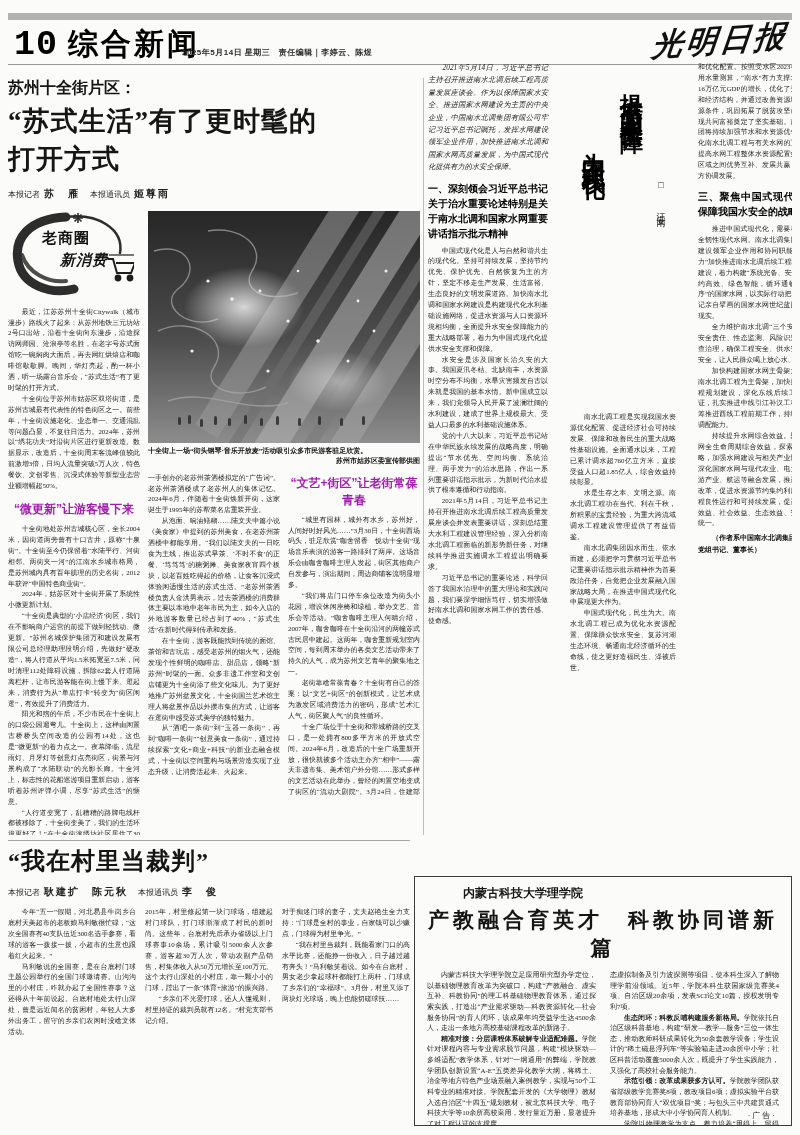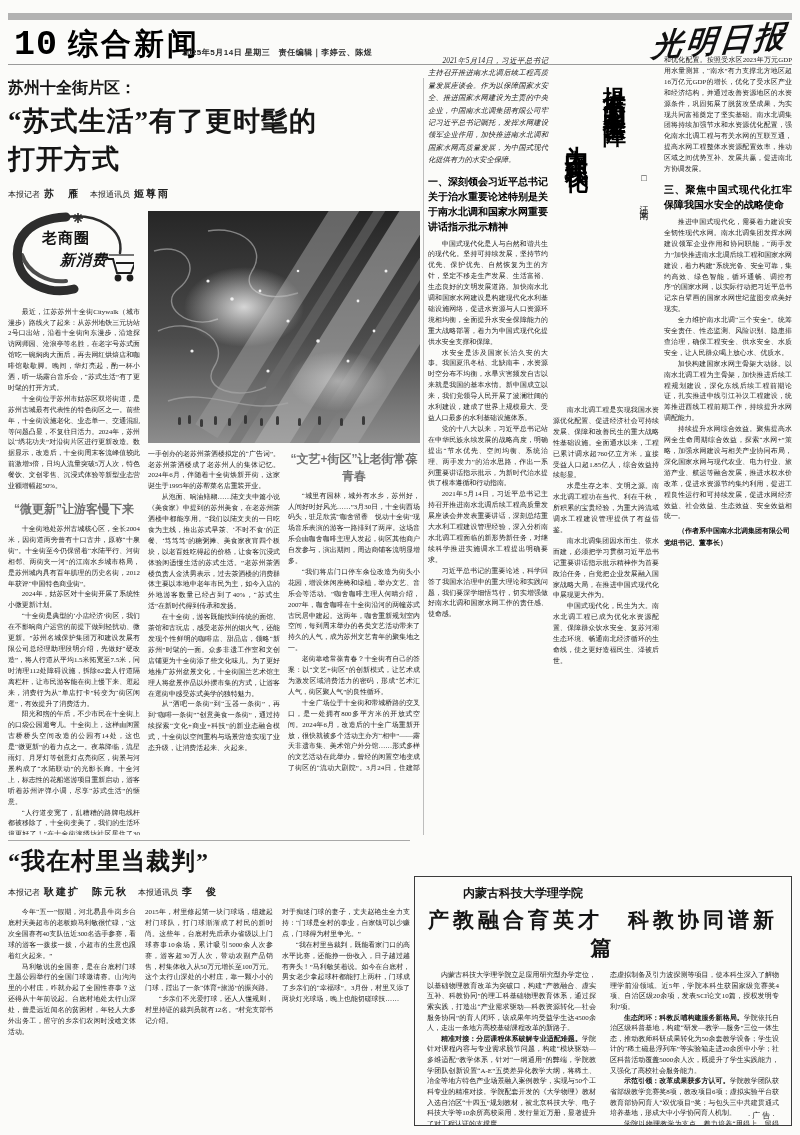--- a/index.html
+++ b/index.html
@@ -16,21 +16,21 @@
   .section{font-size:30px;font-weight:900;letter-spacing:3px;margin-left:10px;vertical-align:bottom;}
   .dateline{left:182px;top:47px;font-size:8px;font-weight:700;color:#2b2b2b;letter-spacing:.5px;
     font-family:"Liberation Sans","DejaVu Sans",sans-serif;}
   .masthead{right:12px;top:20px;font-size:31px;font-weight:900;font-style:italic;
     transform:rotate(-4deg) skewX(-10deg);letter-spacing:3px;color:#111;}
   .header-rule{left:8px;right:8px;top:64px;height:1px;background:#9a9a9a;}
   
   .bodytxt p{font-size:6.9px;line-height:1.58;text-align:justify;text-indent:2em;margin:0;color:#1c1c1c;}
   .bodytxt p.noindent{text-indent:0;}
   .subhead{font-family:"Liberation Sans","DejaVu Sans",sans-serif;font-weight:700;font-size:12px;
-    text-align:center;margin:9px 0 6px;color:#737373;}
+    text-align:center;margin:9px 0 6px;color:#a21caf;}
   .colhead{font-family:"Liberation Sans","DejaVu Sans",sans-serif;font-weight:700;font-size:10px;
     line-height:1.5;text-align:justify;margin:7px 0 5px;color:#000;}
   
   .art1{left:8px;top:78px;width:412px;height:757px;overflow:hidden;}
   .art1 .kicker{font-size:16px;font-weight:700;margin:0 0 4px;}
   .art1 h1{font-size:27px;font-weight:900;line-height:1.4;margin:0;letter-spacing:1px;}
   .byline{font-size:8px;margin-top:8px;color:#222;}
   .byline b{font-size:10px;margin:0 8px 0 4px;letter-spacing:2px;}
   .art1-cols{display:flex;margin-top:10px;}
   .art1-c1{width:132px;flex:none;}
@@ -41,21 +41,21 @@
   .photo{width:272px;height:232px;background:#444;}
   .caption{font-size:7px;font-weight:700;line-height:1.5;margin-top:3px;}
   .caption .credit{display:block;text-align:right;}
   .art1-sub{display:flex;margin-top:6px;}
   .art1-sub .c{width:132px;flex:none;height:322px;overflow:hidden;}
   .art1-sub .c + .c{margin-left:8px;}
   
   .vrule{left:423px;top:78px;width:1px;height:757px;background:#bdbdbd;}
   .hrule{left:8px;top:840px;width:402px;height:1px;background:#a8a8a8;}
   
-  .art2{left:428px;top:55px;width:364px;height:773px;overflow:hidden;display:flex;}
+  .art2{left:428px;top:62px;width:364px;height:773px;overflow:hidden;display:flex;gap:17px;}
   .art2 .cA{width:120px;flex:none;}
   .art2 .cB{width:106px;flex:none;margin-left:5px;}
   .art2 .cC{width:128px;flex:none;margin-left:5px;}
   .intro p{font-style:italic;font-size:7.3px;line-height:1.7;text-align:justify;text-indent:2em;margin:0;}
   .vtitle{writing-mode:vertical-rl;height:350px;padding-top:14px;box-sizing:border-box;margin-left:2px;}
   .vtitle .vt-author{font-size:9px;padding-top:104px;margin-left:6px;letter-spacing:3px;color:#111;}
   .vtitle .vt-main{font-family:"Liberation Sans","DejaVu Sans",sans-serif;font-weight:900;
     font-size:23px;letter-spacing:4px;margin-left:7px;color:#000;}
   .vtitle .vt-line2{padding-top:58px;}
   .authnote{font-size:7px;font-weight:700;line-height:1.6;text-indent:2em;margin-top:4px;}
@@ -190,20 +190,24 @@
             <rect x="80" y="207" width="3" height="8" rx="1.5"></rect>
               <rect x="96" y="204" width="3" height="9" rx="1.5"></rect>
             <rect x="112" y="207" width="3" height="8" rx="1.5"></rect>
               <rect x="128" y="205" width="3" height="9" rx="1.5"></rect>
             <rect x="150" y="207" width="3" height="8" rx="1.5"></rect>
               <rect x="170" y="205" width="3" height="9" rx="1.5"></rect>
             <rect x="192" y="207" width="3" height="8" rx="1.5"></rect>
               <rect x="214" y="205" width="3" height="9" rx="1.5"></rect>
           </g>
         </svg>
+      </div>
+      <div class="caption">
+        <span>十全街上一场“街头钢琴·音乐开放麦”活动吸引众多市民游客驻足欣赏。</span>
+        <span class="credit">苏州市姑苏区委宣传部供图</span>
       </div>
       <div class="art1-sub">
         <div class="c bodytxt">
           <p class="noindent">一手创办的老苏州茶酒楼拟定的“广告词”。老苏州茶酒楼成了老苏州人的集体记忆。2024年6月，伴随着十全街焕新开街，这家诞生于1995年的苏帮菜名店重装开业。</p>
           <p>从泡面、响油鳝糊……陆文夫中篇小说《美食家》中提到的苏州美食，在老苏州茶酒楼中都能享用。“我们以陆文夫的一日吃食为主线，推出苏式早茶、‘不时不食’的正餐、‘笃笃笃’的糖粥摊、美食家夜宵四个板块，以老百姓吃得起的价格，让食客沉浸式体验闲适慢生活的苏式生活。”老苏州茶酒楼负责人金洪男表示，过去茶酒楼的消费群体主要以本地中老年市民为主，如今入店的外地游客数量已经占到了40%，“苏式生活”在新时代得到传承和发扬。</p>
           <p>在十全街，游客既能找到传统的面馆、茶馆和古玩店，感受老苏州的烟火气，还能发现个性鲜明的咖啡店、甜品店，领略“新苏州”时髦的一面。众多非遗工作室和文创店铺更为十全街添了些文化味儿。为了更好地推广苏州盆景文化，十全街国兰艺术馆主理人将盆景作品以外摆市集的方式，让游客在逛街中感受苏式美学的独特魅力。</p>
           <p>从“酒吧一条街”到“玉器一条街”，再到“咖啡一条街”“创意美食一条街”，通过持续探索“文化+商业+科技”的新业态融合模式，十全街以空间重构与场景营造实现了业态升级，让消费活起来、火起来。</p>
         </div>
         <div class="c bodytxt">
           <div class="subhead" style="margin-top:2px">“文艺+街区”让老街常葆青春</div>

